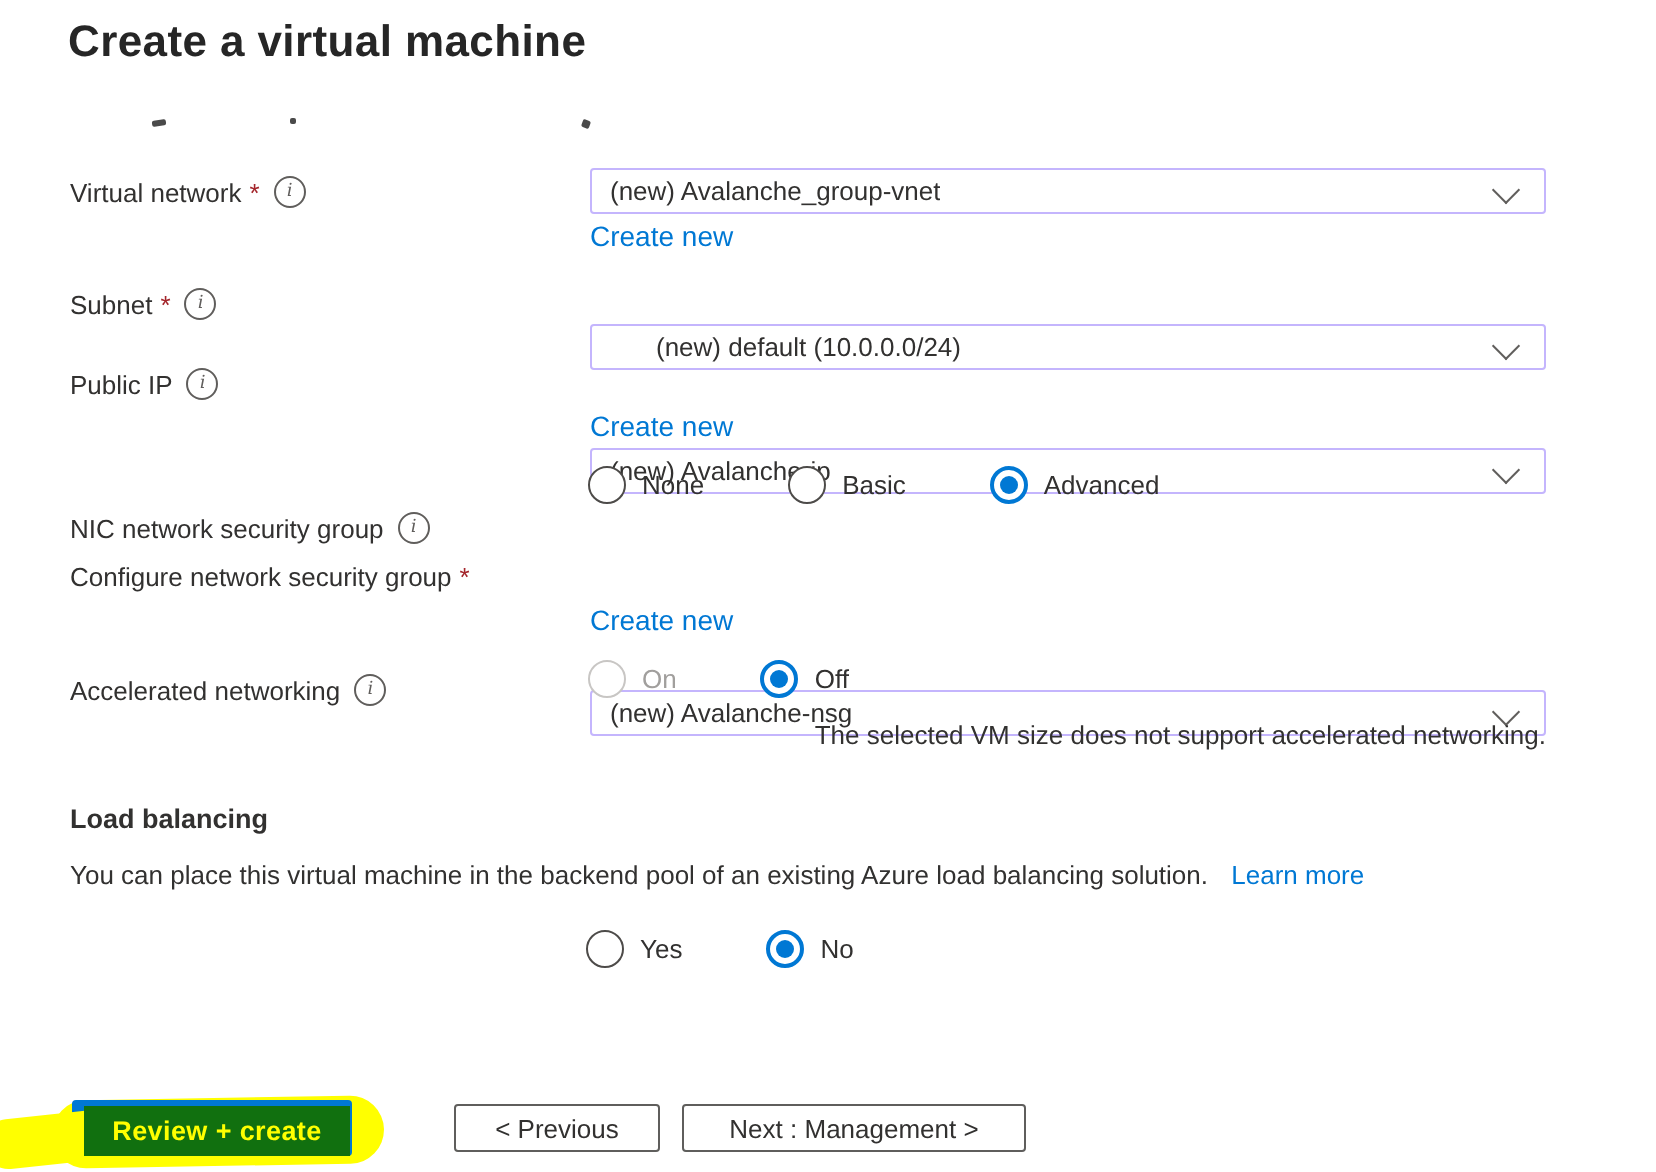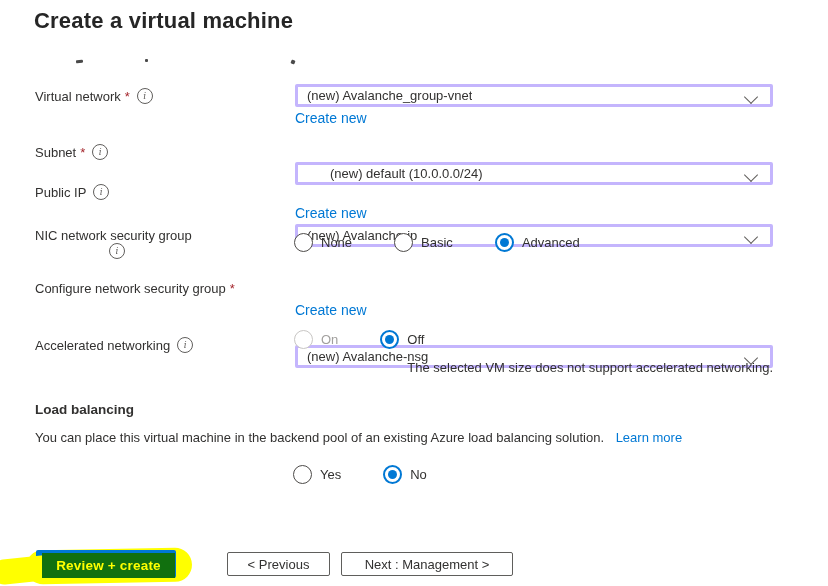--- a/index.html
+++ b/index.html
@@ -10,21 +10,21 @@
   .abs{position:absolute;}
   h1.title{margin:0;font-size:22px;font-weight:600;color:#262626;letter-spacing:.2px;}
   .lbl{font-size:13px;color:#323130;display:flex;align-items:center;}
   .req{color:#a4262c;margin-left:4px;font-size:13px;}
   .info{
     width:14px;height:14px;border-radius:50%;border:1px solid #605e5c;color:#605e5c;
     font-size:9px;line-height:12px;display:inline-flex;align-items:center;justify-content:center;
     margin-left:7px;font-family:"DejaVu Serif",serif;font-style:italic;flex:none;cursor:default;
   }
   .dropdown{
-    width:478px;height:23px;border:3px solid #c4b5fd;border-radius:2px;background:#fff;
+    width:478px;height:23px;border:1px solid #c4b5fd;border-radius:2px;background:#fff;
     box-sizing:border-box;display:flex;align-items:center;padding:0 30px 0 9px;
     font-size:13px;color:#323130;position:relative;cursor:pointer;
   }
   .dropdown .val{white-space:nowrap;overflow:hidden;}
   .chev{
     position:absolute;right:14px;top:5px;width:9px;height:9px;
     border-right:1.2px solid #605e5c;border-bottom:1.2px solid #605e5c;transform:rotate(45deg);
   }
   .createnew{font-size:14px;color:#0078d4;cursor:pointer;display:inline-block;}
   .radiorow{display:flex;align-items:center;gap:24px;}
@@ -90,21 +90,21 @@
   <div class="lbl abs" style="left:35px;top:184px;">
     <span>Public IP</span>
     <span class="info">i</span>
   </div>
   <div class="dropdown abs" style="left:295px;top:178px;">
     <span class="val">(new) Avalanche-ip</span>
     <span class="chev"></span>
   </div>
   <span class="createnew abs" style="left:295px;top:205px;">Create new</span>
 
-  <div class="lbl abs" style="left:35px;top:228px;flex-direction:column;">
+  <div class="lbl abs" style="left:35px;top:256px;">
     <span>NIC network security group</span>
     <span class="info">i</span>
   </div>
   <div class="radiorow abs" style="left:294px;top:233px;">
     <span class="radio">
       <span class="rc"></span>
       <span class="rlbl">None</span>
     </span>
     <span class="radio">
       <span class="rc"></span>

